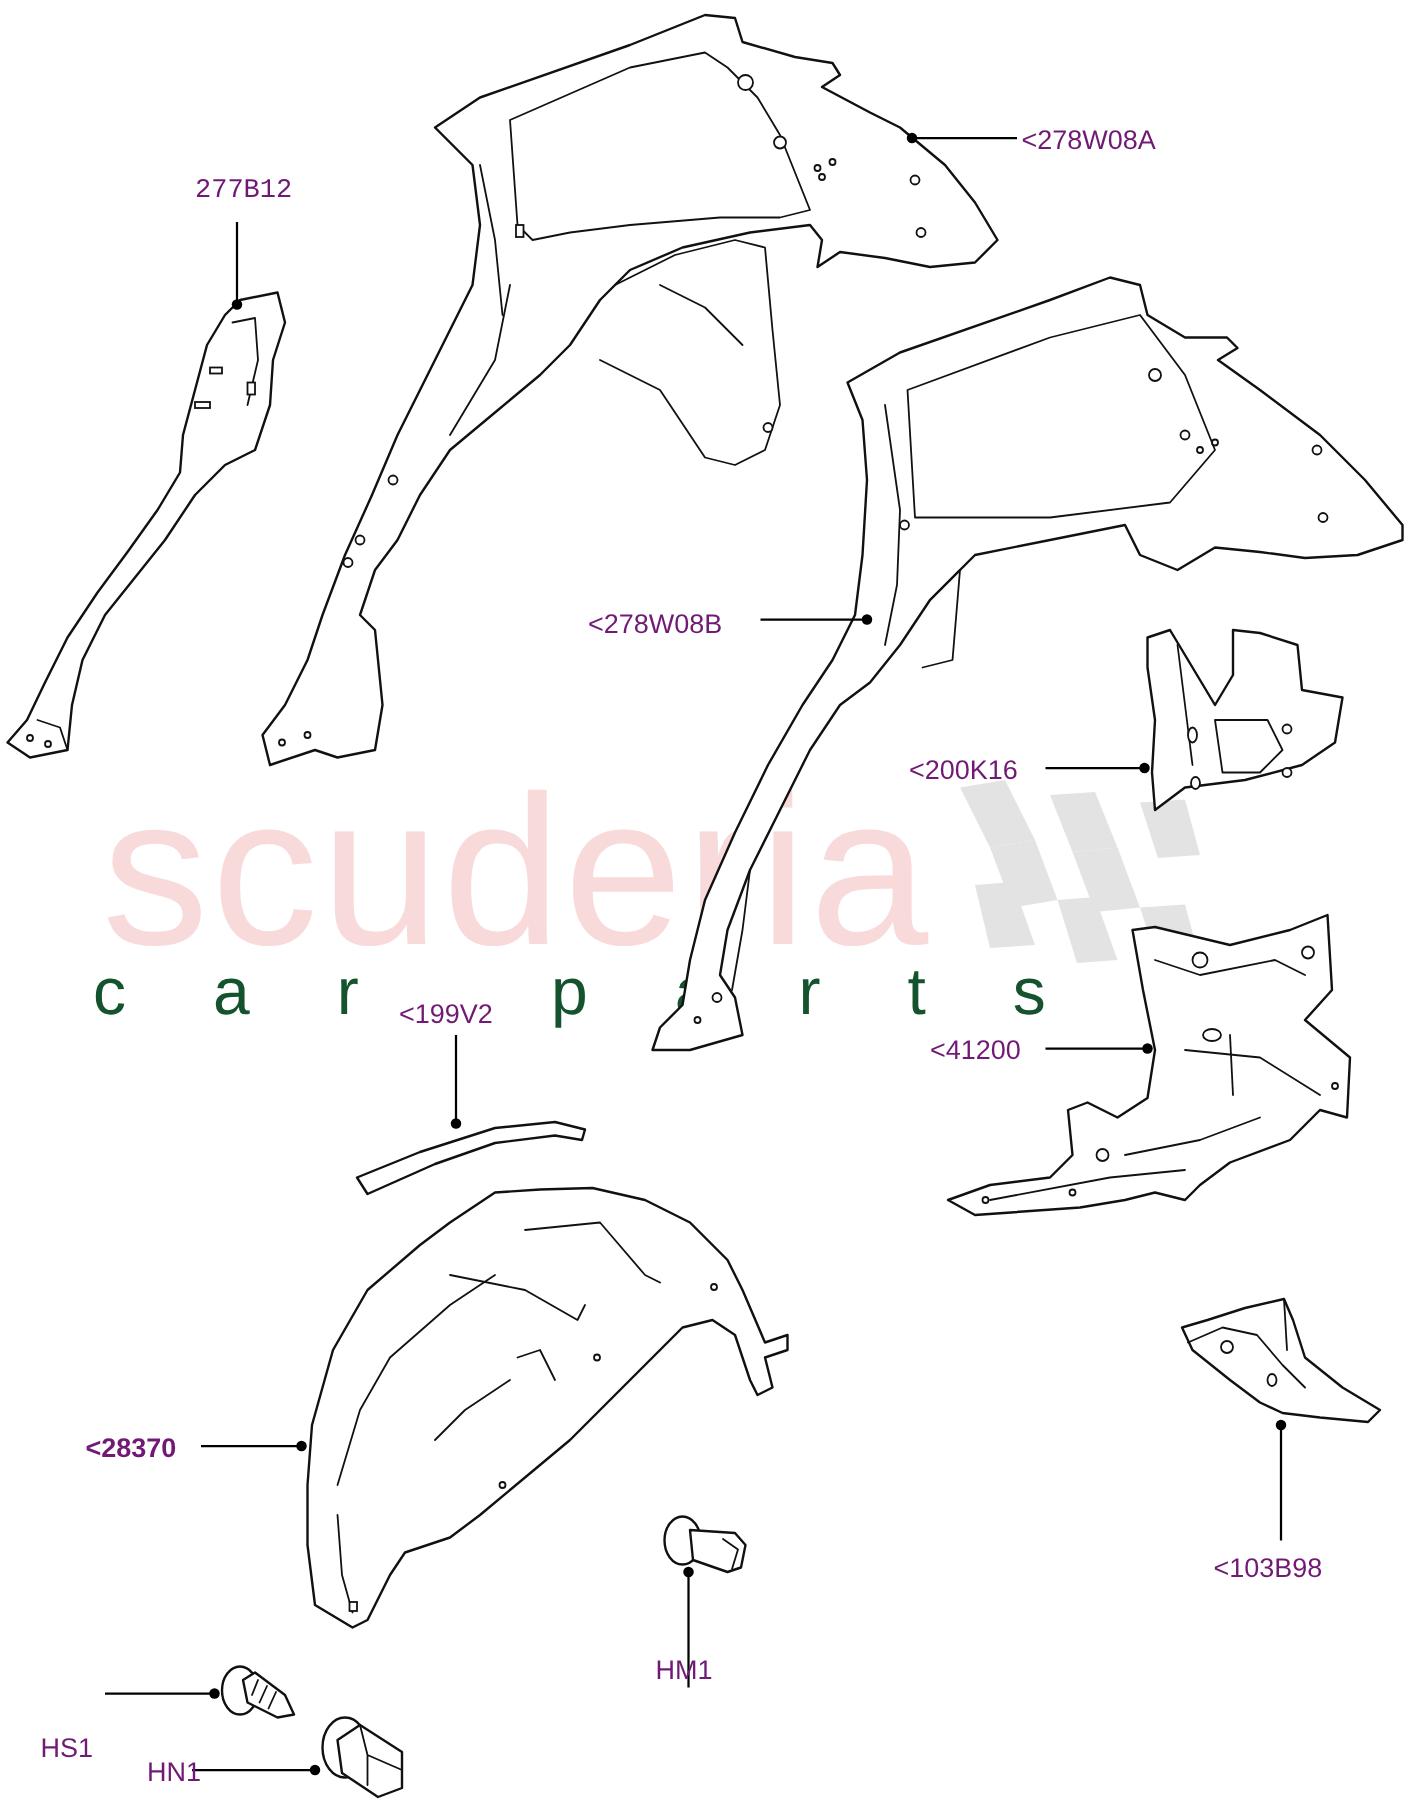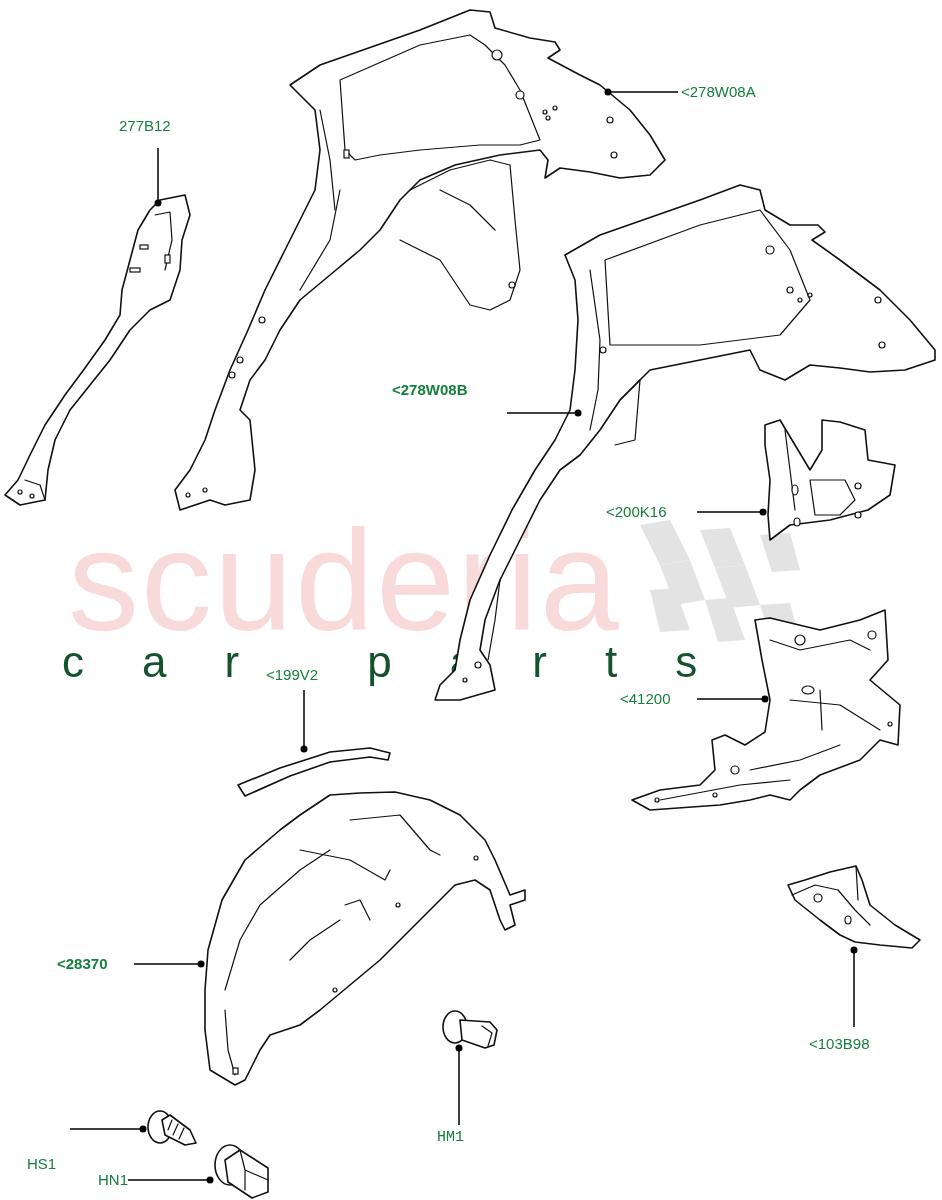--- a/index.html
+++ b/index.html
@@ -3,21 +3,21 @@
 <meta charset="utf-8">
 <style>
   html, body { margin: 0; padding: 0; background: #ffffff; }
   body { width: 942px; height: 1200px; position: relative; overflow: hidden;
          font-family: "Liberation Sans", sans-serif; }
   #diagram { position: absolute; left: 0; top: 0; width: 942px; height: 1200px; }
   .wm-main { position: absolute; left: 68px; top: 510px; font-size: 142px; font-weight: normal;
              color: #f9dada; letter-spacing: 2px; line-height: 1; }
   .wm-sub { position: absolute; left: 62px; top: 640px; font-size: 44px; color: #14532d;
             letter-spacing: 58px; line-height: 1; }
-  .label { position: absolute; font-size: 15px; color: #15803d; line-height: 1; white-space: nowrap; }
+  .label { position: absolute; font-size: 18px; color: #701a75; line-height: 1; white-space: nowrap; }
   .part { fill: #ffffff; stroke: #111; stroke-width: 1.6; stroke-linejoin: round; stroke-linecap: round; }
   .detail { fill: none; stroke: #111; stroke-width: 1.2; stroke-linecap: round; stroke-linejoin: round; }
   .hole { fill: #fff; stroke: #111; stroke-width: 1.2; }
   .leader { stroke: #000; stroke-width: 1.5; }
   .dot { fill: #000; }
   .check { fill: #e3e3e3; }
 </style>
 </head>
 <body>
 
@@ -179,24 +179,24 @@
         <circle class="dot" cx="854" cy="950" r="3.5"></circle>
       <line class="leader" x1="459" y1="1048" x2="459" y2="1125"></line>
         <circle class="dot" cx="459" cy="1048" r="3.5"></circle>
       <line class="leader" x1="70" y1="1129" x2="143" y2="1129"></line>
         <circle class="dot" cx="143" cy="1129" r="3.5"></circle>
       <line class="leader" x1="128" y1="1180" x2="210" y2="1180"></line>
         <circle class="dot" cx="210" cy="1180" r="3.5"></circle>
     </g>
   </svg>
 
-  <div class="label" style="left:119px; top:118px;">277B12</div>
+  <div class="label" style="left:130px; top:118px;font-family:Liberation Mono, monospace;">277B12</div>
   <div class="label" style="left:681px; top:84px;">&lt;278W08A</div>
-  <div class="label" style="left:392px; top:382px;font-weight:bold;">&lt;278W08B</div>
+  <div class="label" style="left:392px; top:407px;">&lt;278W08B</div>
   <div class="label" style="left:606px; top:504px;">&lt;200K16</div>
   <div class="label" style="left:266px; top:667px;">&lt;199V2</div>
   <div class="label" style="left:620px; top:691px;">&lt;41200</div>
   <div class="label" style="left:57px; top:956px;font-weight:bold;">&lt;28370</div>
   <div class="label" style="left:809px; top:1036px;">&lt;103B98</div>
-  <div class="label" style="left:437px; top:1130px;font-family:Liberation Mono, monospace;">HM1</div>
+  <div class="label" style="left:437px; top:1104px;">HM1</div>
   <div class="label" style="left:27px; top:1156px;">HS1</div>
   <div class="label" style="left:82px; top:1172px;margin-left:16px;">HN1</div>
 </div>
 
 </body></html>

